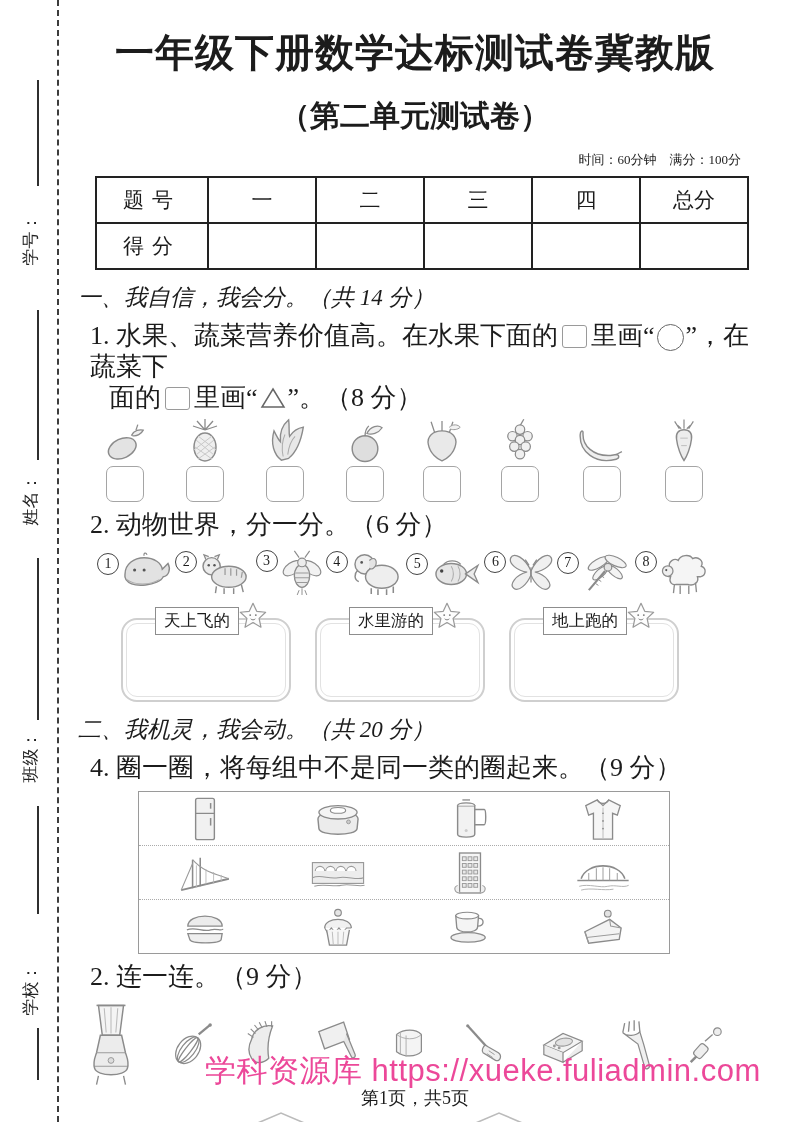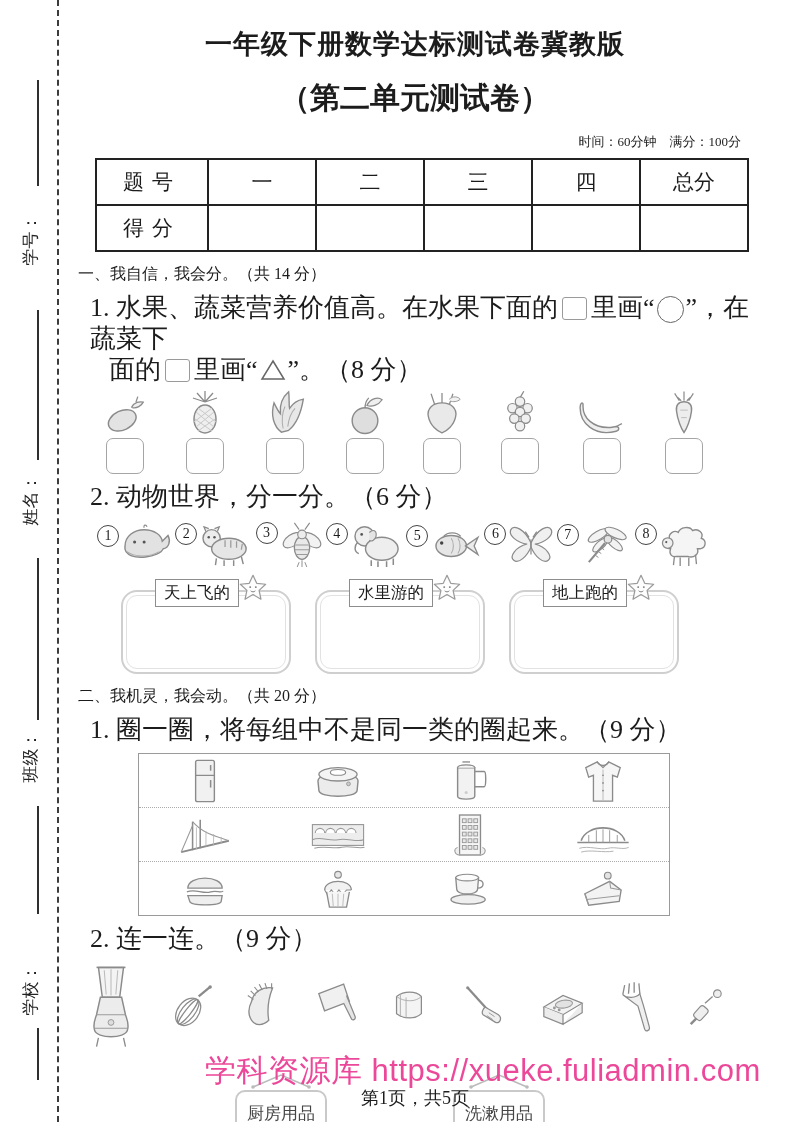--- a/index.html
+++ b/index.html
@@ -12,30 +12,30 @@
   
   .binding-line { position:absolute; left:57px; top:0; bottom:0; width:0; border-left:2px dashed #3c3c3c; }
   .margin-rule { position:absolute; left:37px; width:2px; background:#2f2f2f; }
   .r1{ top:80px; height:106px; } .r2{ top:310px; height:150px; } .r3{ top:558px; height:162px; }
   .r4{ top:806px; height:108px; } .r5{ top:1028px; height:52px; }
   .margin-label { position:absolute; left:30px; transform:translate(-50%,-50%) rotate(-90deg);
     font-size:17px; white-space:nowrap; color:#222; }
 
   
   .main { position:absolute; left:75px; top:0; width:680px; }
-  .title { margin:26px 0 0 0; text-align:center; font-size:27px; font-weight:bold; letter-spacing:1px; }
+  .title { margin:26px 0 0 0; text-align:center; font-size:39px; font-weight:bold; letter-spacing:1px; }
   .subtitle { margin:16px 0 0 0; text-align:center; font-size:30px; font-weight:bold; }
   .meta { margin:14px 14px 0 0; text-align:right; font-size:13px; }
 
   table.score-table { border-collapse:collapse; margin:7px 0 0 20px; }
   table.score-table td { border:2px solid #222; height:44px; text-align:center; font-size:21px; padding:0; }
   td.stc0 { width:110px; letter-spacing:8px; }
   td.stc { width:106px; }
 
-  .h-sec { margin:12px 0 0 3px; font-size:16px; }
+  .h-sec { margin:12px 0 0 3px; font-size:23px;font-style:italic; }
   .q-text { margin:7px 0 0 15px; font-size:26px; line-height:31px; }
   .q-line2 { padding-left:19px; }
 
   .inline-box { display:inline-block; width:23px; height:21px; border:1.2px solid #9a9a9a; border-radius:3px;
     vertical-align:-4px; margin:0 4px; background:#fff; }
   .inline-circle { display:inline-block; width:25px; height:25px; border:1.5px solid #666; border-radius:50%;
     vertical-align:-7px; margin:0 2px; background:#fff; }
   .inline-tri { vertical-align:-3px; margin:0 2px; }
 
   .fruit-row { display:flex; justify-content:space-between; align-items:flex-end; margin:4px 0 0 28px; width:600px; }
@@ -315,21 +315,21 @@
               <path d="M16 2.5 L20 11 L29.5 12 L22.5 18.5 L24.5 28 L16 23 L7.5 28 L9.5 18.5 L2.5 12 L12 11 Z" fill="#fdfdfd" stroke="#9a9a9a" stroke-width="1.3" stroke-linejoin="round"></path>
               <circle cx="13" cy="15" r="1" fill="#777"></circle>
               <circle cx="19" cy="15" r="1" fill="#777"></circle>
               <path d="M13.5 19 C15 20.5 17 20.5 18.5 19" fill="none" stroke="#777" stroke-width="1"></path>
             </svg>
         </div>
       </div>
     </div>
 
     <div class="h-sec">二、我机灵，我会动。（共 20 分）</div>
-    <div class="q-text">1. 圈一圈，将每组中不是同一类的圈起来。（9 分）</div>
+    <div class="q-text">4. 圈一圈，将每组中不是同一类的圈起来。（9 分）</div>
 
     <div class="circle-grid">
       <div class="g-row">
         <svg class="ic" width="30" height="48" viewBox="0 0 32 50">
             <rect x="6" y="3" width="20" height="44" rx="2" fill="#f1f1f1" stroke="#8b8b8b" stroke-width="1.5"></rect>
             <line x1="6" y1="19" x2="26" y2="19" stroke="#8b8b8b" stroke-width="1.3"></line>
             <line x1="22" y1="8" x2="22" y2="14" stroke="#8b8b8b" stroke-width="1.6"></line>
             <line x1="22" y1="24" x2="22" y2="32" stroke="#8b8b8b" stroke-width="1.6"></line>
           </svg>
         <svg class="ic" width="52" height="42" viewBox="0 0 54 44">

